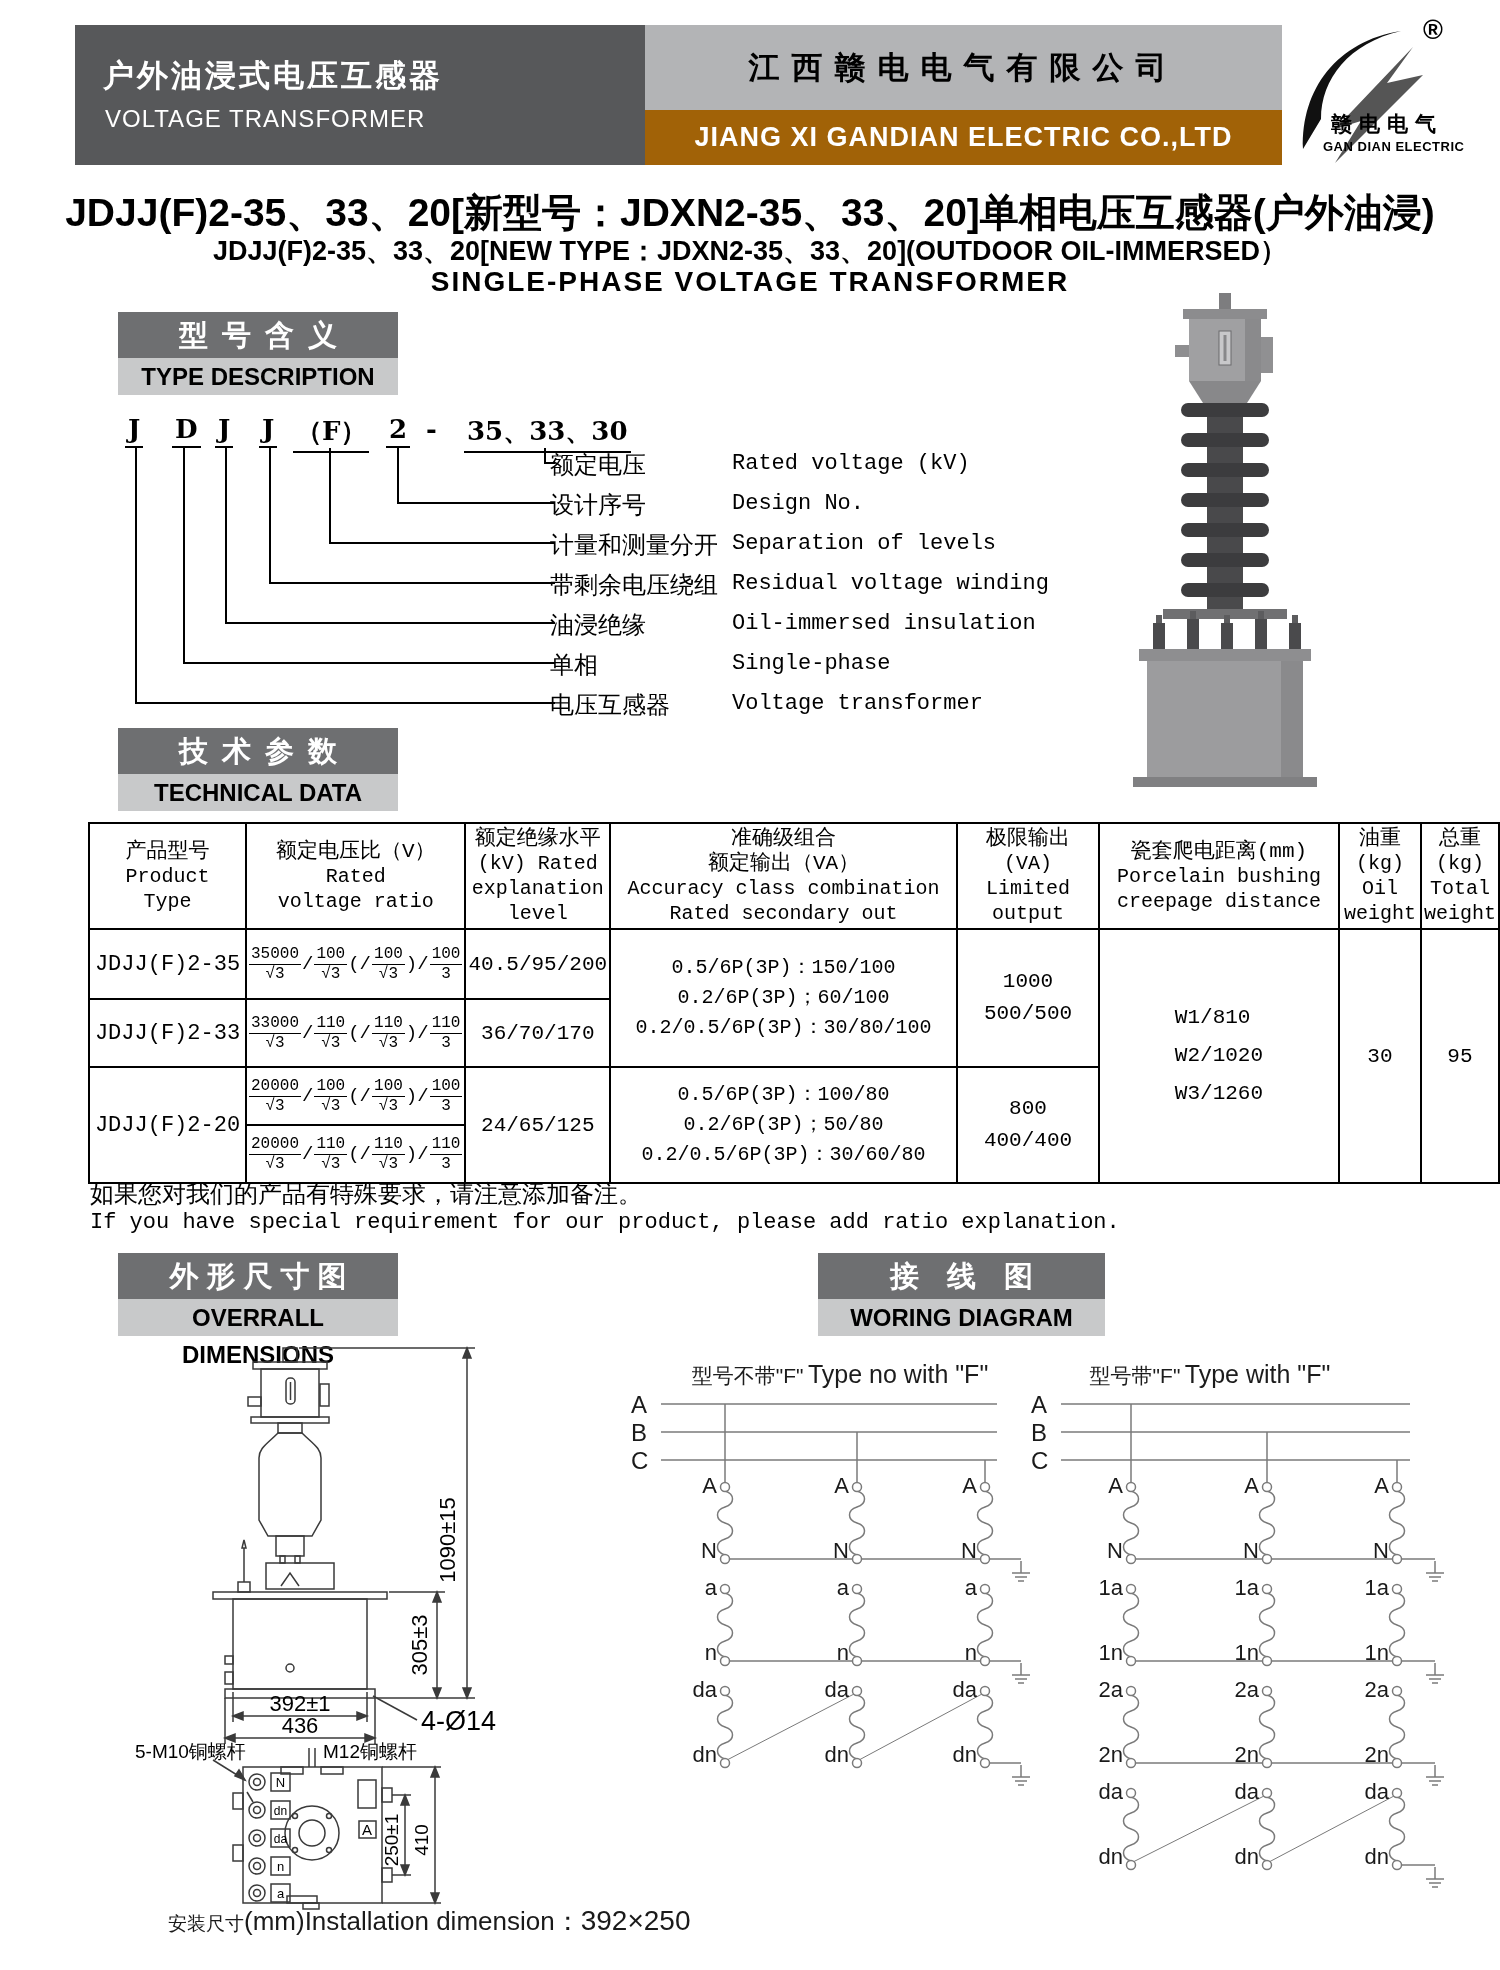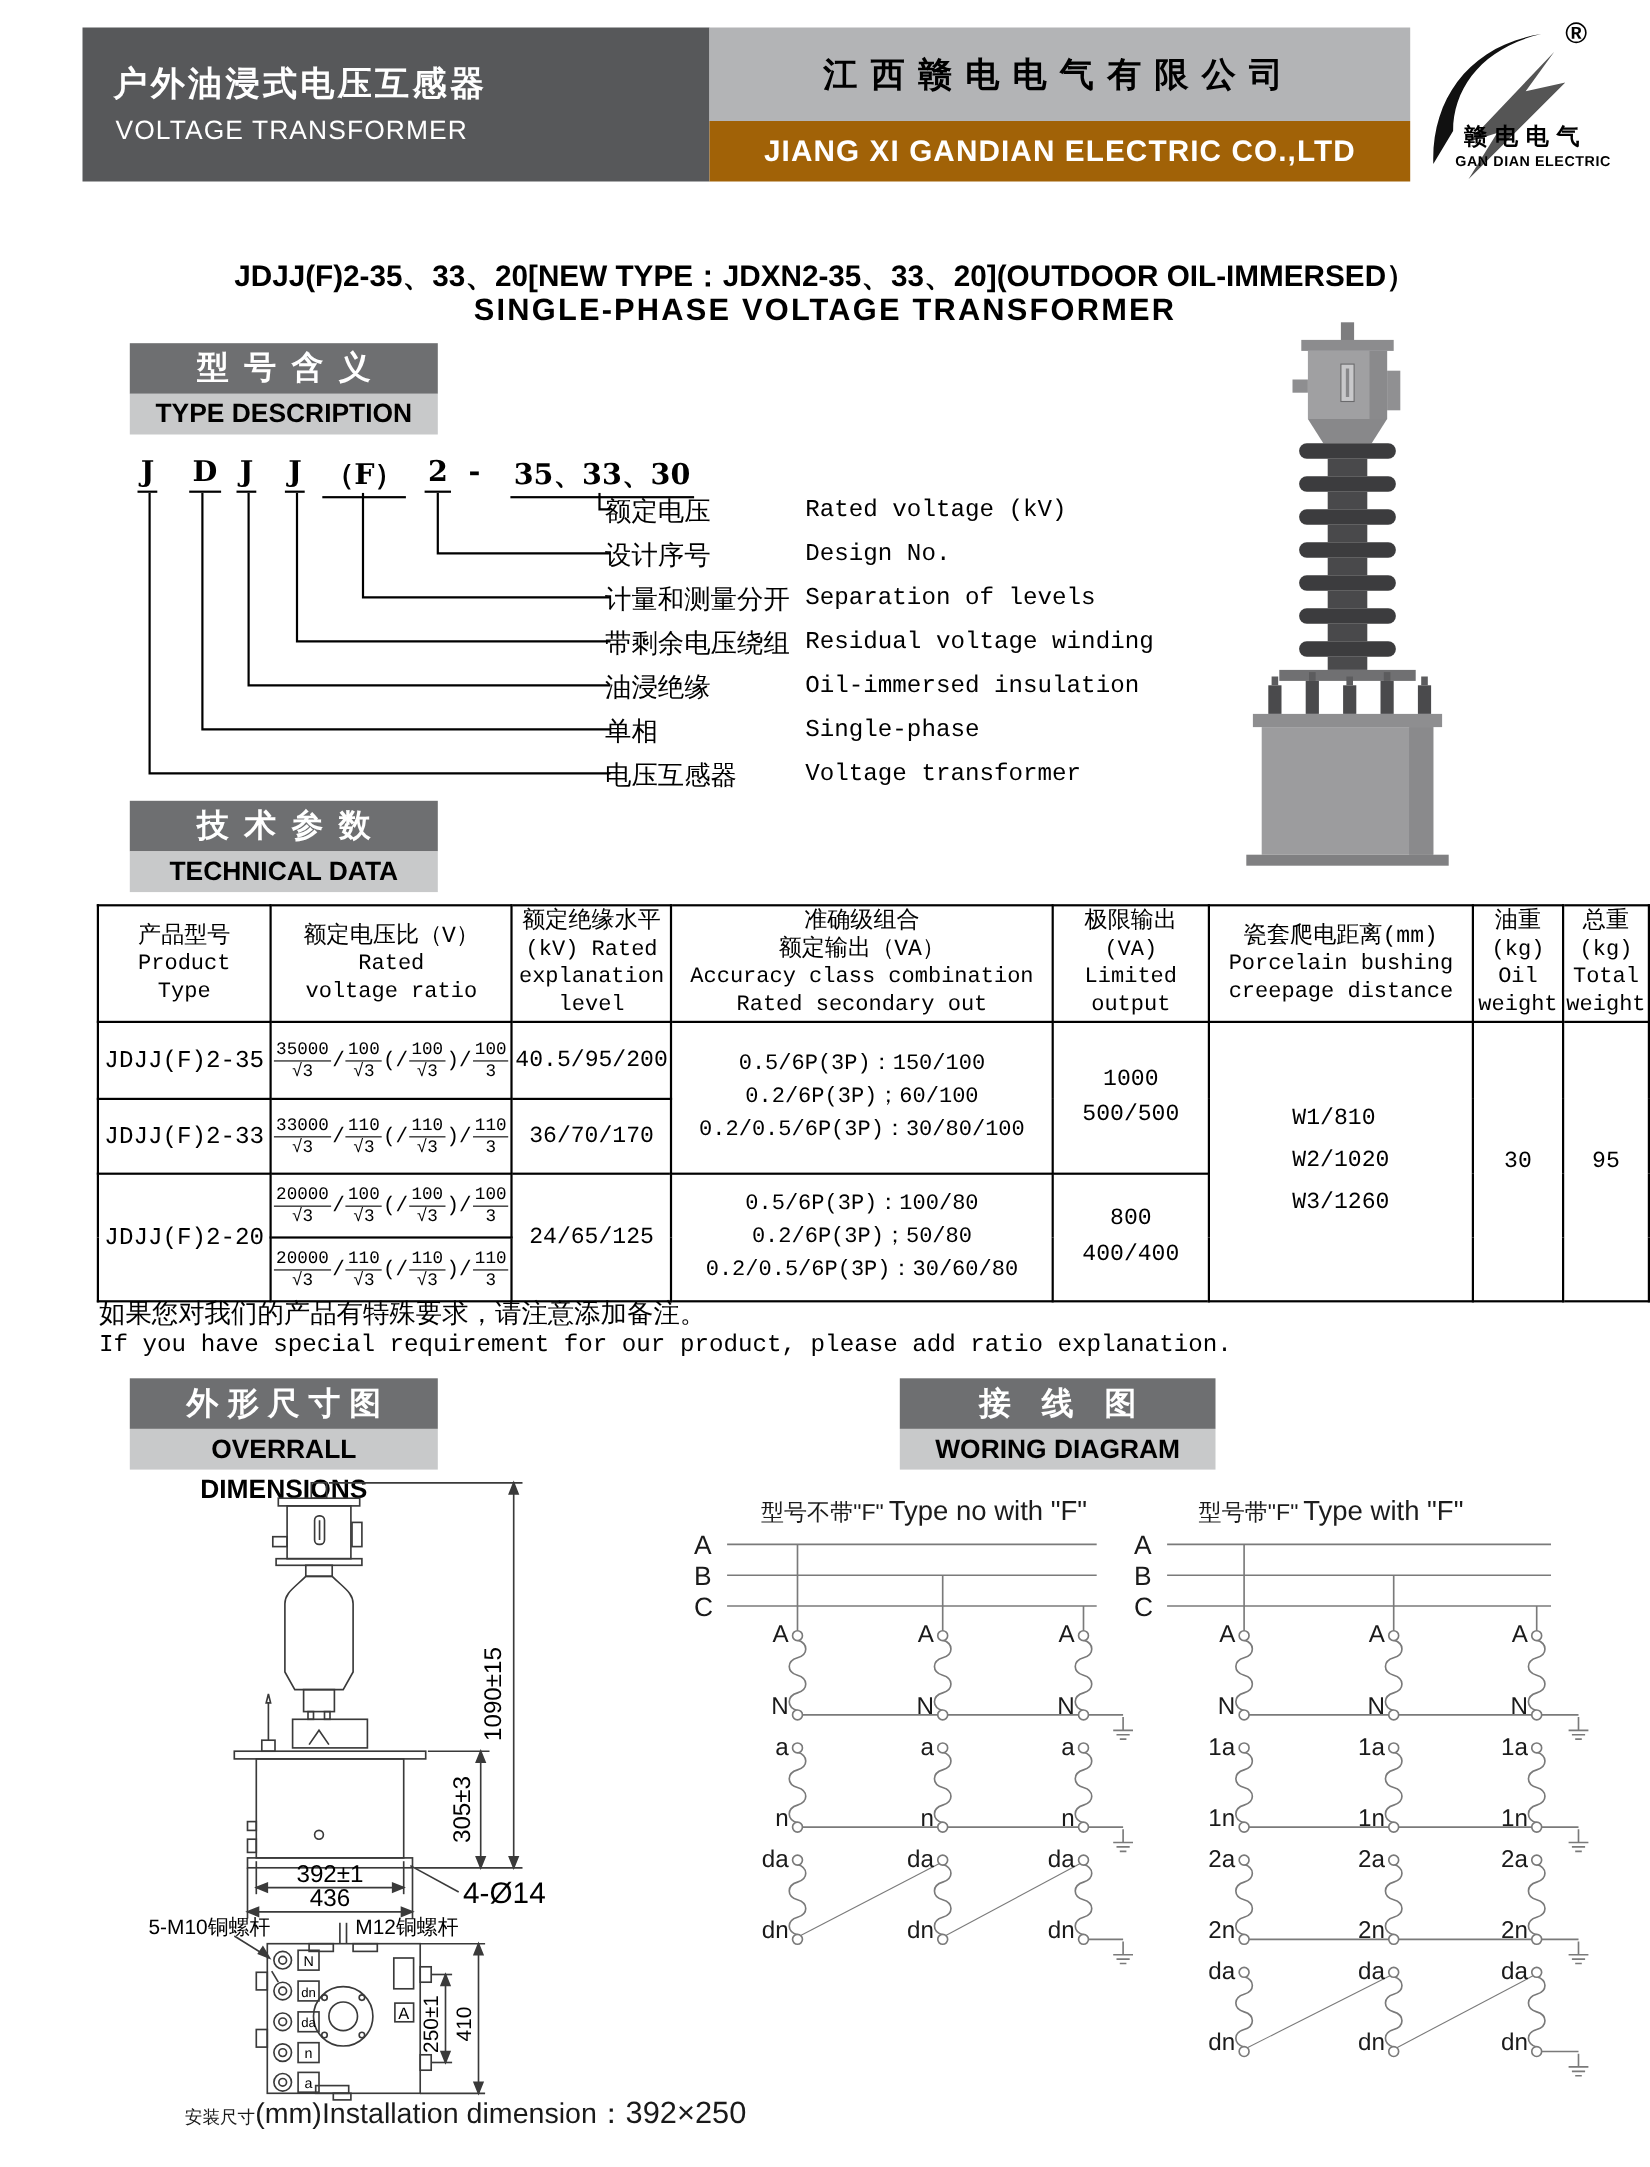--- a/index.html
+++ b/index.html
@@ -67,21 +67,21 @@
   .note-cn{position:absolute;left:90px;top:1178px;font-size:24px;font-family:"DejaVu Serif","Liberation Serif",serif;}
   .note-en{position:absolute;left:90px;top:1210px;font-size:22px;font-family:"Liberation Mono",monospace;}
 
   
   .wt{position:absolute;top:1360px;white-space:nowrap;color:#1c1c1c;}
   .wt .c{font-size:21px;}
   .wt .e{font-size:25px;}
 
   
   .cap{position:absolute;left:168px;top:1904px;white-space:nowrap;color:#1a1a1a;}
-  .cap .s1{font-size:16px;}
+  .cap .s1{font-size:19px;}
   .cap .s2{font-size:26px;}
   .cap .s3{font-size:28px;}
 
   svg text{font-family:"Liberation Sans",sans-serif;}
 </style>
 </head>
 <body>
 
 <div class="page">
 
@@ -96,20 +96,21 @@
   <div class="logo">
     <svg width="125" height="140" viewBox="0 0 125 140" style="position:absolute;left:6px;top:8px;">
       <path d="M100,8 C48,20 20,56 20,96 L2,126 C0,66 36,18 100,8 Z" fill="#111"></path>
       <path d="M112,24 L34,106 L60,98 L34,140 L122,52 L86,60 Z" fill="#555"></path>
     </svg>
     <div class="reg">®</div>
     <div class="cn">赣电电气</div>
     <div class="en">GAN DIAN ELECTRIC</div>
   </div>
 
+  <div class="t1">JDJJ(F)2-35、33、20[新型号：JDXN2-35、33、20]单相电压互感器(户外油浸)</div>
   <div class="t2">JDJJ(F)2-35、33、20[NEW TYPE：JDXN2-35、33、20](OUTDOOR OIL-IMMERSED）</div>
   <div class="t3">SINGLE-PHASE VOLTAGE TRANSFORMER</div>
 
   <div class="sec" style="left:118px;top:312px;">
     <div class="cn ls14">型号含义</div>
     <div class="en">TYPE DESCRIPTION</div>
   </div>
 
   <span class="code-char u" style="left:125px;">J</span>
   <span class="code-char u" style="left:172px;">D</span>

